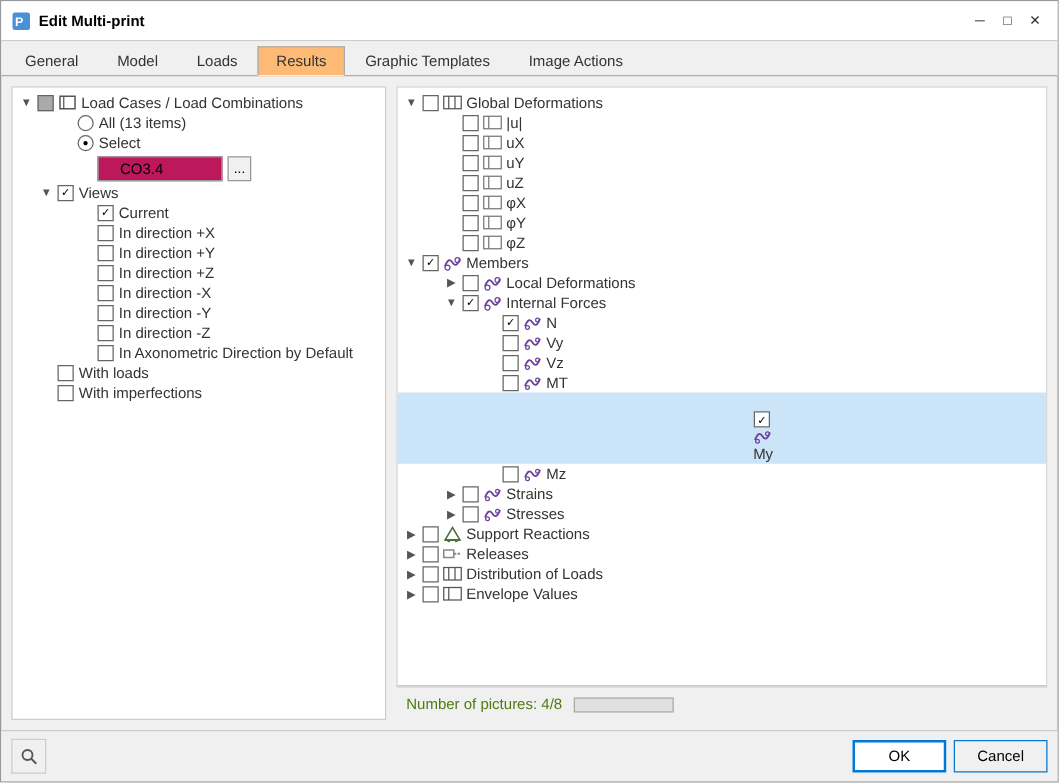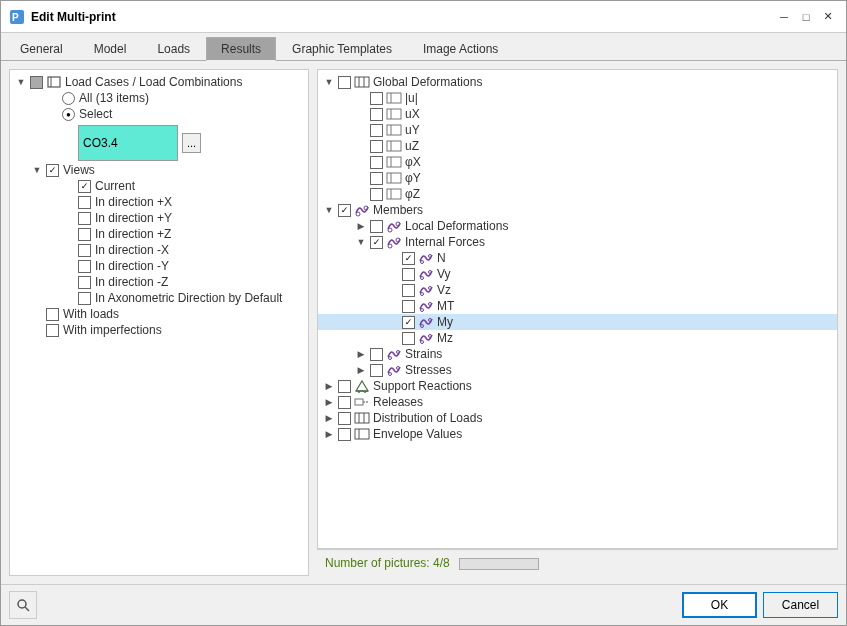--- a/index.html
+++ b/index.html
@@ -74,21 +74,21 @@
       padding: 4px 14px;
       border: 1px solid transparent;
       border-bottom: none;
       cursor: pointer;
       background: transparent;
       font-size: 12px;
       color: #333;
       margin-right: 1px;
     }
     .tab.active {
-      background: #a3a3a3;
+      background: #fdba74;
       border-color: #adadad;
       border-bottom: 1px solid #f0f0f0;
       margin-bottom: -1px;
       z-index: 1;
     }
 
     
     .main-content {
       display: flex;
       flex: 1;
@@ -122,21 +122,21 @@
       padding: 4px 0;
     }
 
     .tree-item {
       display: flex;
       align-items: center;
       padding: 1px 4px;
       cursor: pointer;
       white-space: nowrap;
     }
-    .tree-item.selected { background: #cce4f7; }
+    .tree-item.selected { background: #cce4f7; flex-direction: column; }
 
     .indent1 { padding-left: 4px; }
     .indent2 { padding-left: 20px; }
     .indent3 { padding-left: 36px; }
     .indent4 { padding-left: 52px; }
     .indent5 { padding-left: 68px; }
 
     .chevron {
       width: 14px;
       height: 14px;
@@ -178,25 +178,25 @@
     }
 
     .input-row {
       display: flex;
       align-items: center;
       gap: 4px;
       margin-top: 2px;
     }
     .text-input {
       width: 100px;
-      height: 36px;
+      height: 20px;
       border: 1px solid #999;
-      padding: 1px 4px;
+      padding: 1px 17px;
       font-size: 12px;
-      background: #5eead4;
+      background: #be185d;
     }
     .browse-btn {
       height: 20px;
       padding: 0 4px;
       border: 1px solid #999;
       background: #f0f0f0;
       cursor: pointer;
       font-size: 11px;
     }
 

